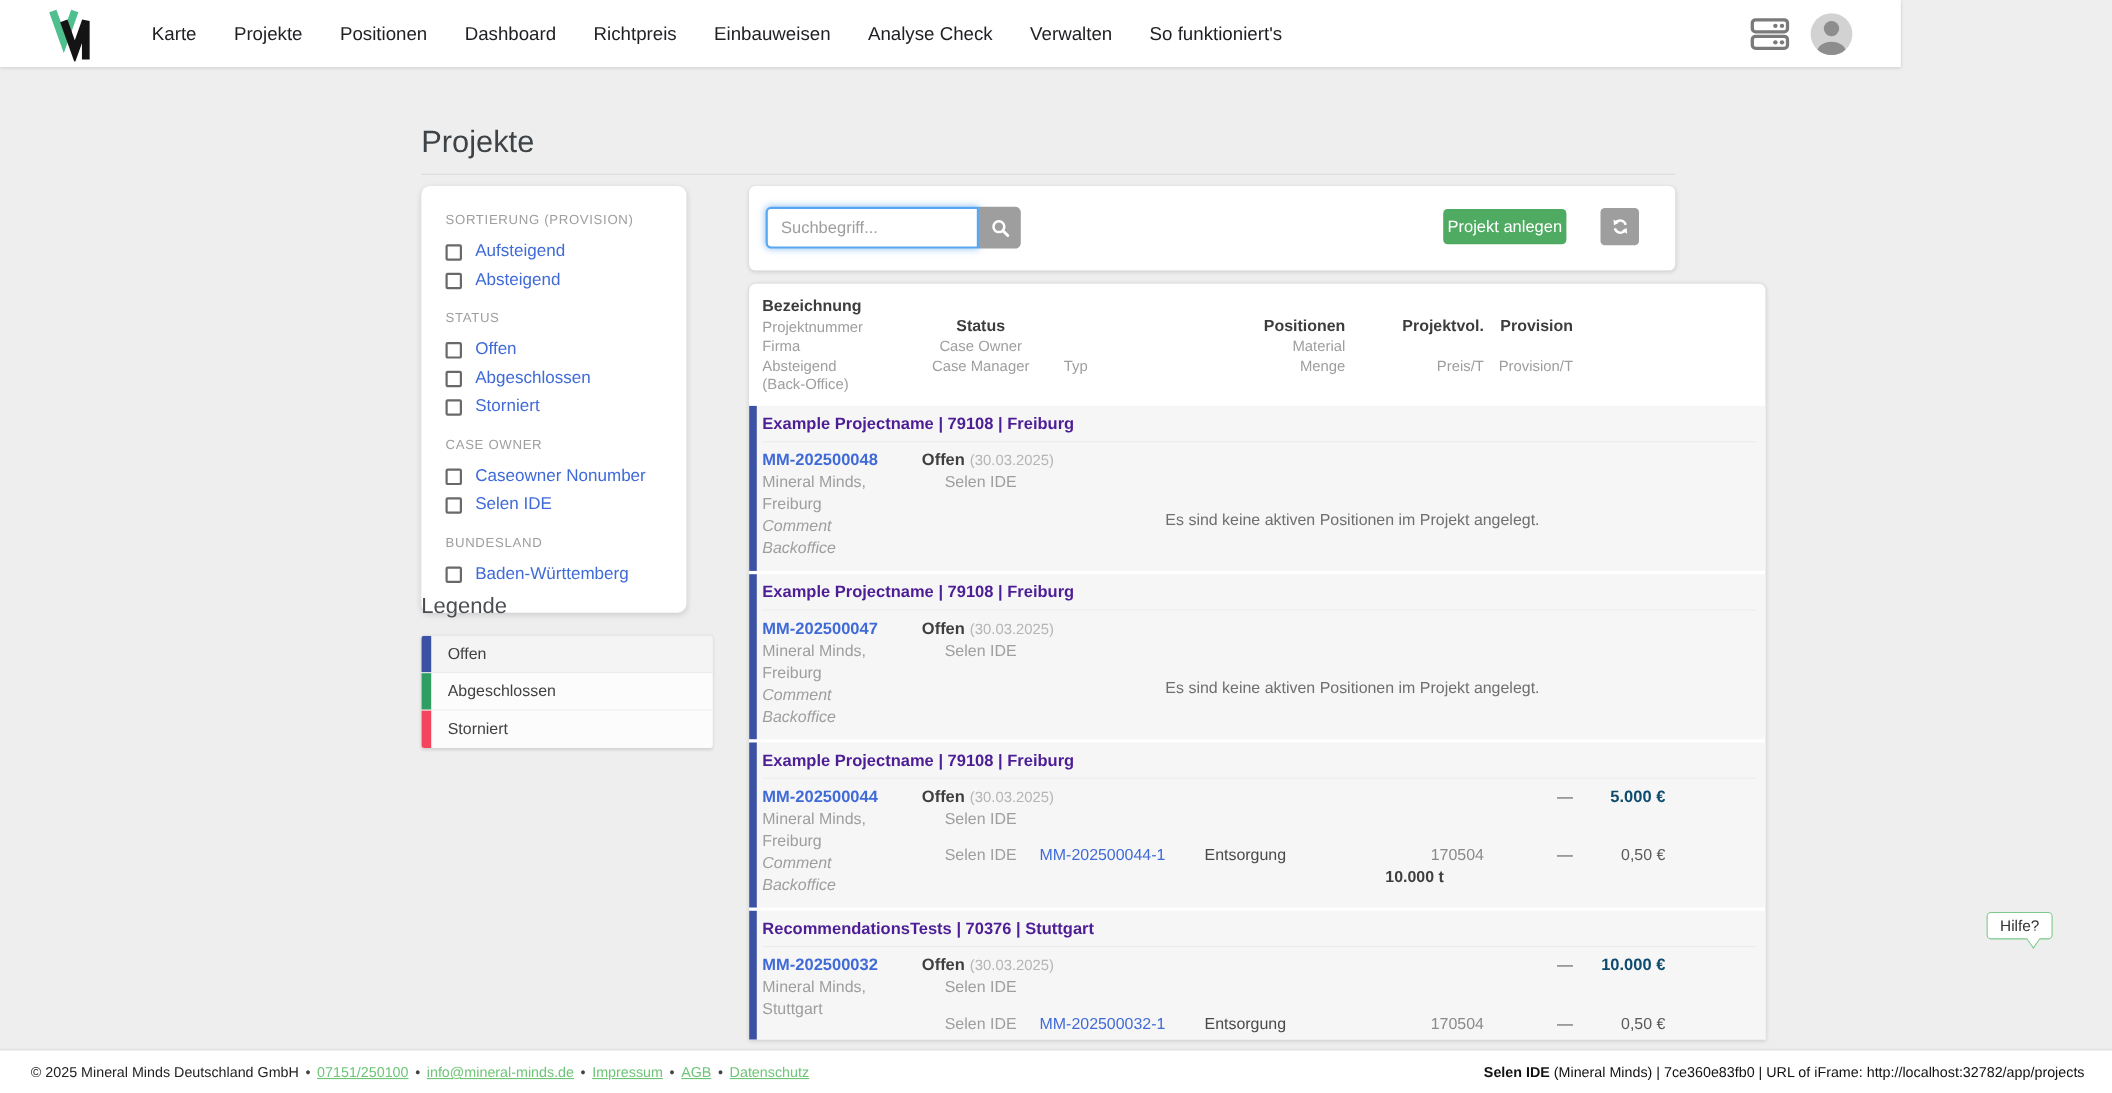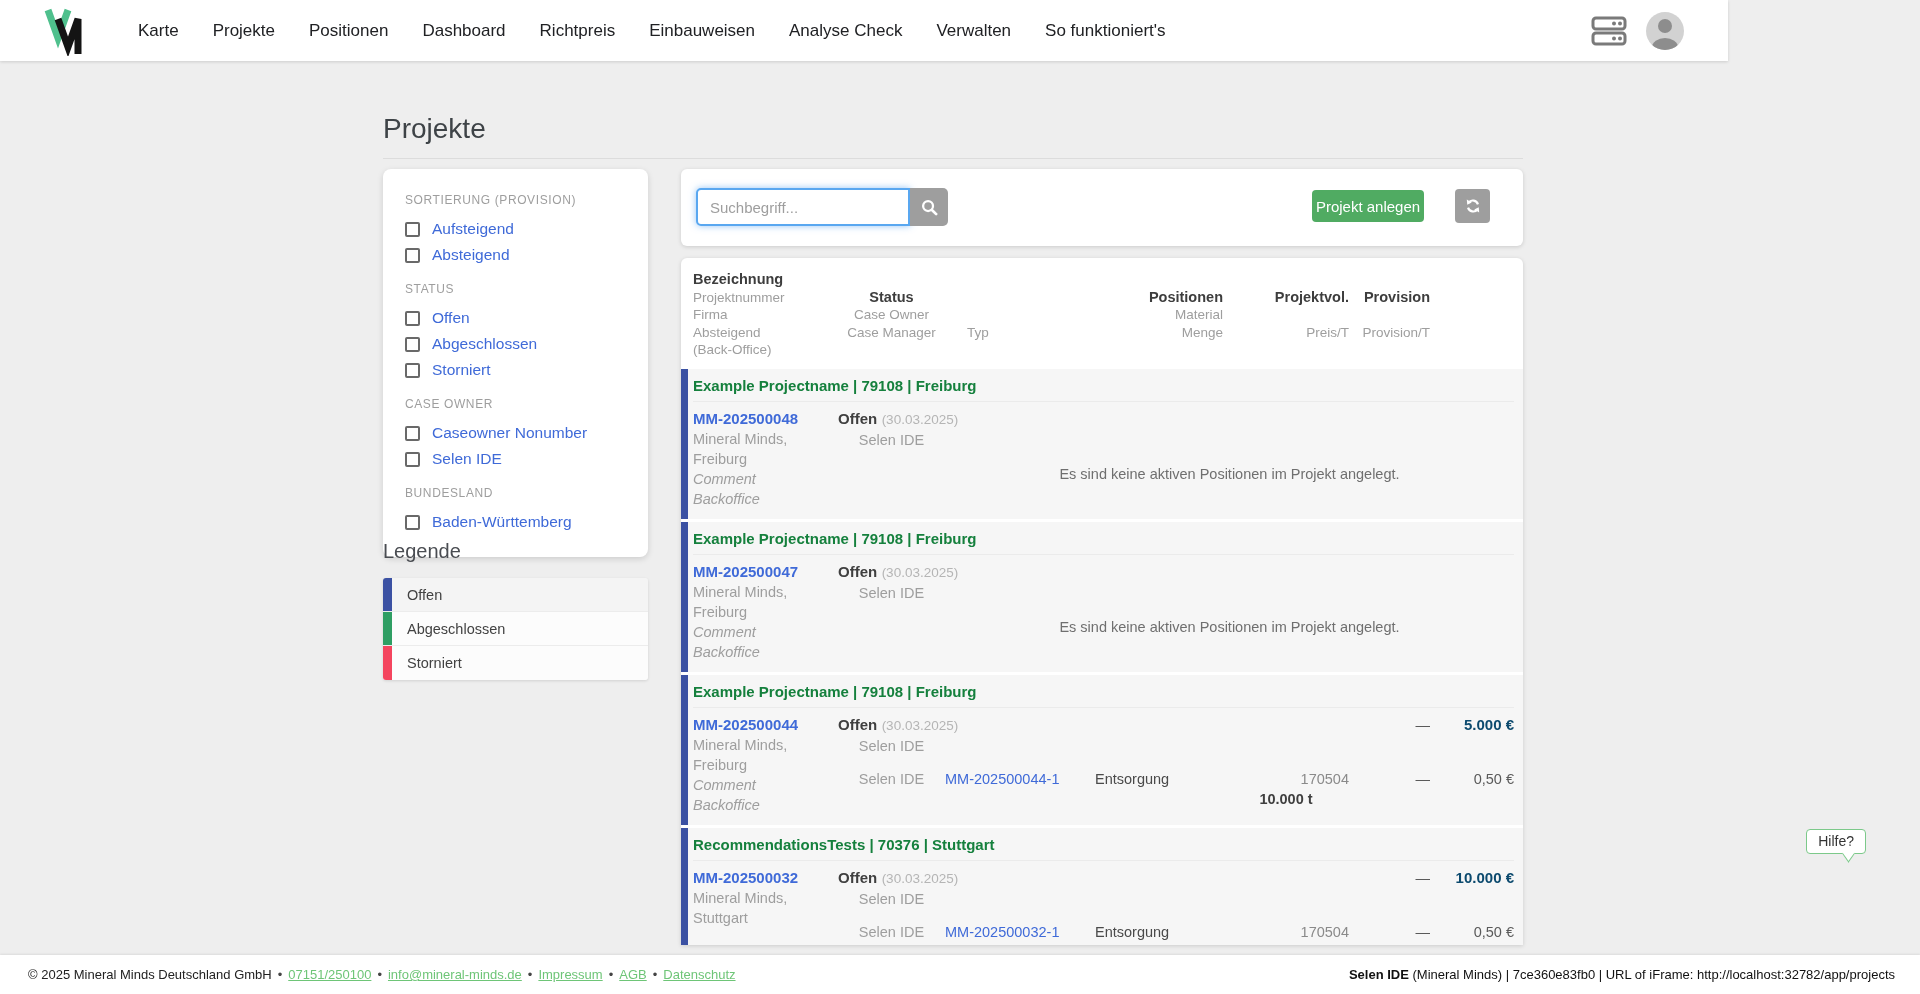--- a/index.html
+++ b/index.html
@@ -21,21 +21,21 @@
     border-radius:50%; background:#8d8d8d; }
   .avatar::after { content:""; position:absolute; bottom:-6px; left:6px; width:26px; height:18px;
     border-radius:50% 50% 0 0; background:#8d8d8d; }
 
   
   main { position:absolute; top:61px; left:0; width:1920px; height:894px; }
   .page-title { position:absolute; left:383px; top:52px; font-size:28px; font-weight:400; color:#3e4347; }
   .title-rule { position:absolute; left:383px; top:97px; width:1140px; height:1px; background:#dcdcdc; }
 
   
-  .filter-card { position:absolute; left:383px; top:108px; width:265px; background:#fff;
+  .filter-card { position:absolute; left:383px; top:108px; width:241px; background:#fff;
     border-radius:8px; box-shadow:0 2px 6px rgba(0,0,0,.14); padding:18px 28px 22px 22px; }
   .fsec { margin-bottom:14px; }
   .fsec:last-child { margin-bottom:0; }
   .flabel { font-size:12px; color:#9e9e9e; letter-spacing:.6px; margin:6px 0 9px 0; }
   .fopt { display:flex; align-items:center; height:26px; cursor:pointer; }
   .cb { width:15px; height:15px; border:2px solid #696969; border-radius:2px; margin-right:12px; background:#fff; flex:0 0 15px; }
   .ftext { font-size:15.5px; color:#3f6ad8; }
 
   
   .legend-title { position:absolute; left:383px; top:479px; font-size:20px; color:#4a4d52; }
@@ -46,45 +46,45 @@
   .legend-item:first-child { background:#f4f4f4; }
   .legend-item:last-child { border-bottom:none; }
   .lbar { position:absolute; left:0; top:0; bottom:0; width:9px; }
   .lbar.offen { background:#3b51a3; } .lbar.abg { background:#2e9e63; } .lbar.sto { background:#f4445e; }
   .ltext { margin-left:24px; font-size:14.5px; color:#424242; }
 
   
   .toolbar-card { position:absolute; left:681px; top:108px; width:842px; height:77px;
     background:#fff; border-radius:6px; box-shadow:0 1px 4px rgba(0,0,0,.15); }
   .search-group { position:absolute; left:15px; top:19px; display:flex; }
-  .search-input { width:214px; height:38px; border:2px solid #59a7f0; border-radius:5px 0 0 5px;
+  .search-input { width:194px; height:38px; border:2px solid #59a7f0; border-radius:5px 0 0 5px;
     padding:0 12px; font-size:15px; color:#0f766e; outline:none;
     box-shadow:0 0 7px rgba(64,150,238,.55); font-family:"Liberation Sans",sans-serif; }
   .search-input::placeholder { color:#9e9e9e; }
   .search-btn { width:38px; height:38px; background:#9e9e9e; border:none; border-radius:0 5px 5px 0;
     display:flex; align-items:center; justify-content:center; cursor:pointer; }
   .btn-green { position:absolute; right:99px; top:21px; width:112px; height:32px; background:#50ab62;
     color:#fff; font-size:15px; border:none; border-radius:4px; cursor:pointer;
     font-family:"Liberation Sans",sans-serif; }
   .btn-refresh { position:absolute; right:33px; top:20px; width:35px; height:34px; background:#9e9e9e;
     border:none; border-radius:4px; display:flex; align-items:center; justify-content:center; cursor:pointer; }
 
   
-  .table-card { position:absolute; left:681px; top:197px; width:842px; height:687px;
+  .table-card { position:absolute; left:681px; top:197px; width:924px; height:687px;
     background:#fff; border-radius:6px 6px 0 0; box-shadow:0 1px 4px rgba(0,0,0,.15); overflow:hidden; }
   .grid7 { display:grid; grid-template-columns:145px 107px 150px 128px 126px 81px 84px; }
   .thead { padding:13px 9px 10px 12px; }
   .hl { height:17.5px; line-height:17.5px; font-size:13.5px; color:#9e9e9e; white-space:nowrap; }
   .hb { font-size:14.5px; font-weight:bold; color:#3d3d3d; }
   .ca { text-align:center; } .ra { text-align:right; }
   .pad-typ { padding-left:22px; }
 
   .block { position:relative; background:#f6f6f6; margin-bottom:3px; padding:0 9px 10px 12px; }
   .sbar { position:absolute; left:0; top:0; bottom:0; width:7px; background:#3b51a3; }
-  .btitle { font-size:15px; font-weight:bold; color:#15803d; padding:8px 0 7px 0;
+  .btitle { font-size:15px; font-weight:bold; color:#4c1d95; padding:8px 0 7px 0;
     border-bottom:1px solid #ebebeb; margin-bottom:7px; }
   .bgrid { display:grid; grid-template-columns:145px 676px; }
   .c1 .pnum { display:block; font-size:15px; font-weight:bold; color:#3f6ad8; text-decoration:none;
     line-height:20px; cursor:pointer; }
   .gray { font-size:14.5px; color:#9e9e9e; line-height:20px; }
   .it { font-style:italic; margin-top:0; }
   .c1 .it:first-of-type { margin-top:6px; }
   .rrow { display:grid; grid-template-columns:107px 150px 128px 126px 81px 84px; }
   .st-line { text-align:left; white-space:nowrap; line-height:20px; display:block; }
   .stname { font-size:15px; font-weight:bold; color:#3f3f3f; }

